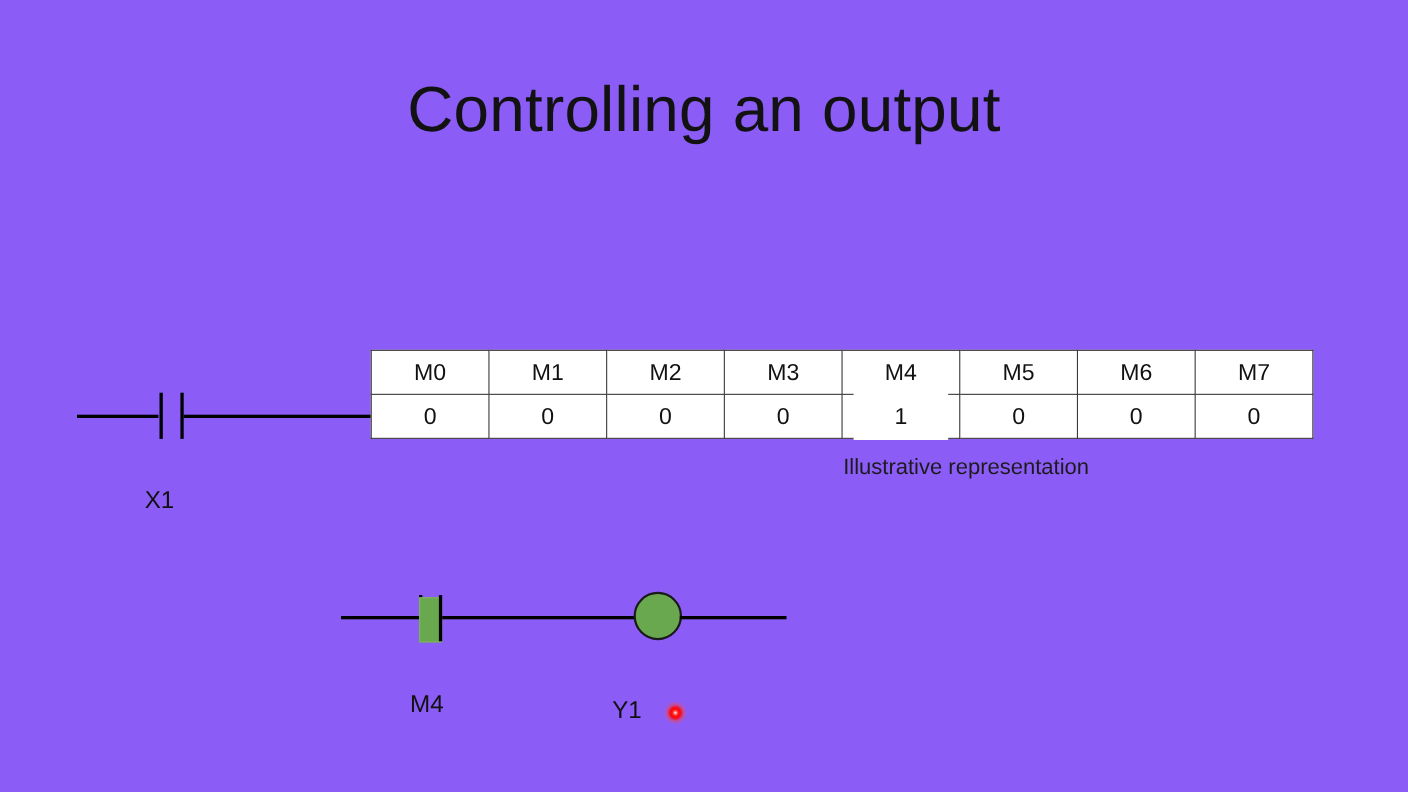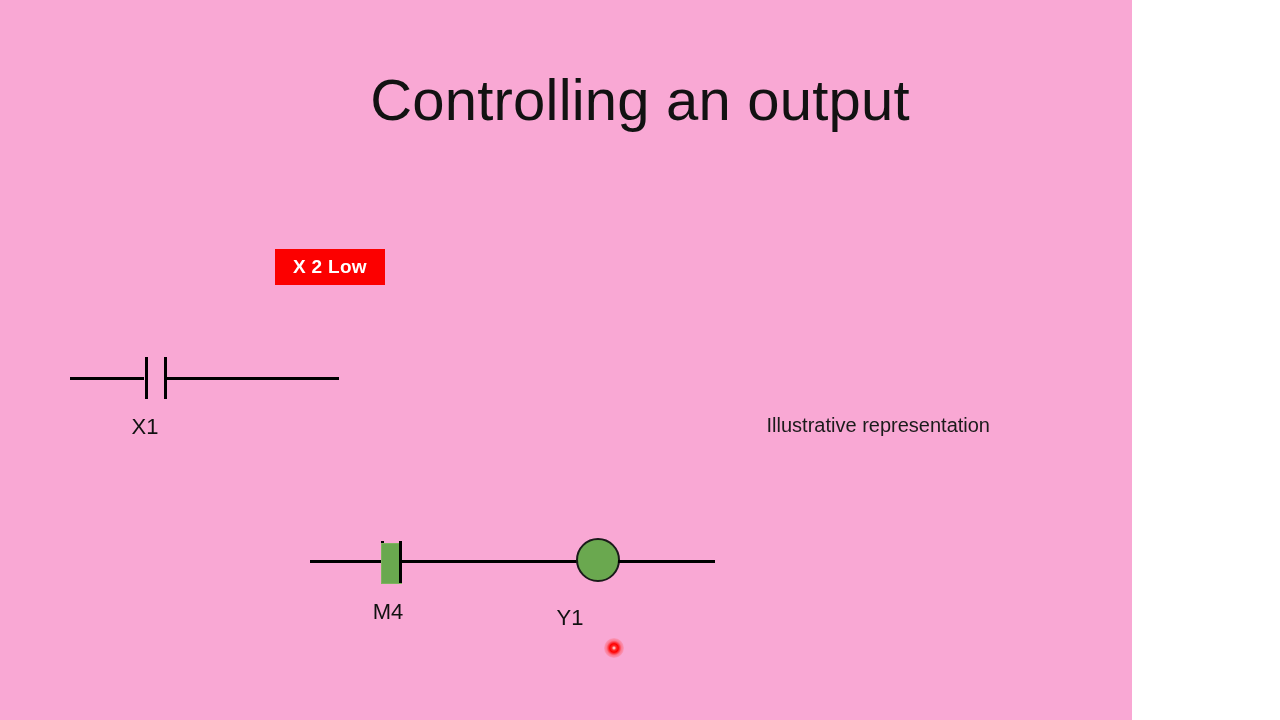--- a/index.html
+++ b/index.html
@@ -9,23 +9,23 @@
   body {
     width: 1280px;
     height: 720px;
     background: #ffffff;
     font-family: "Liberation Sans", sans-serif;
     color: #000000;
     overflow: hidden;
   }
   #slide {
     position: relative;
-    width: 1132px;
+    width: 1280px;
     height: 720px;
-    background: #f9a8d4;
+    background: #8b5cf6;
   }
 
   
   .slide-title {
     position: absolute;
     left: 0;
     top: 68px;
     width: 1280px;
     text-align: center;
     font-size: 58px;
@@ -111,20 +111,21 @@
   .contact-bar {
     position: absolute;
     background: #000000;
     width: 3px;
   }
   .rung-label {
     position: absolute;
     font-size: 22px;
     color: #111111;
     text-align: center;
+    margin-top: 28px;
   }
 
   
   #rung1-wire-left  { left: 70px;  top: 377px; width: 74px; }
   #rung1-bar-left   { left: 145px; top: 357px; height: 42px; }
   #rung1-bar-right  { left: 164px; top: 357px; height: 42px; }
   #rung1-wire-right { left: 167px; top: 377px; width: 172px; }
   #rung1-label      { left: 105px; top: 414px; width: 80px; }
 
   
@@ -174,28 +175,51 @@
         rgba(255,120,120,0.0) 100%);
   }
 </style>
 </head>
 <body>
 
 <div id="slide">
 
   <div class="slide-title">Controlling an output</div>
 
-  <div class="status-badge">X 2 Low</div>
 
   <div class="rung-line" id="rung1-wire-left"></div>
   <div class="contact-bar" id="rung1-bar-left"></div>
   <div class="contact-bar" id="rung1-bar-right"></div>
   <div class="rung-line" id="rung1-wire-right"></div>
   <div class="rung-label" id="rung1-label">X1</div>
 
+  <table class="bit-table">
+    <tbody>
+        <tr class="headers-row">
+      <td>M0</td>
+      <td>M1</td>
+      <td>M2</td>
+      <td>M3</td>
+      <td>M4</td>
+      <td>M5</td>
+      <td>M6</td>
+      <td>M7</td>
+    </tr>
+    <tr class="values-row">
+      <td>0</td>
+      <td>0</td>
+      <td>0</td>
+      <td>0</td>
+      <td class="cell-highlight"><span>1</span></td>
+      <td>0</td>
+      <td>0</td>
+      <td>0</td>
+    </tr>
+  </tbody>
+    </table>
 
   <div class="table-caption">Illustrative representation</div>
 
   <div class="rung-line" id="rung2-wire-left"></div>
   <div class="contact-bar" id="rung2-bar-left"></div>
   <div id="rung2-green-fill"></div>
   <div class="contact-bar" id="rung2-bar-right"></div>
   <div class="rung-line" id="rung2-wire-mid"></div>
   <div id="rung2-coil"></div>
   <div class="rung-line" id="rung2-wire-right"></div>

